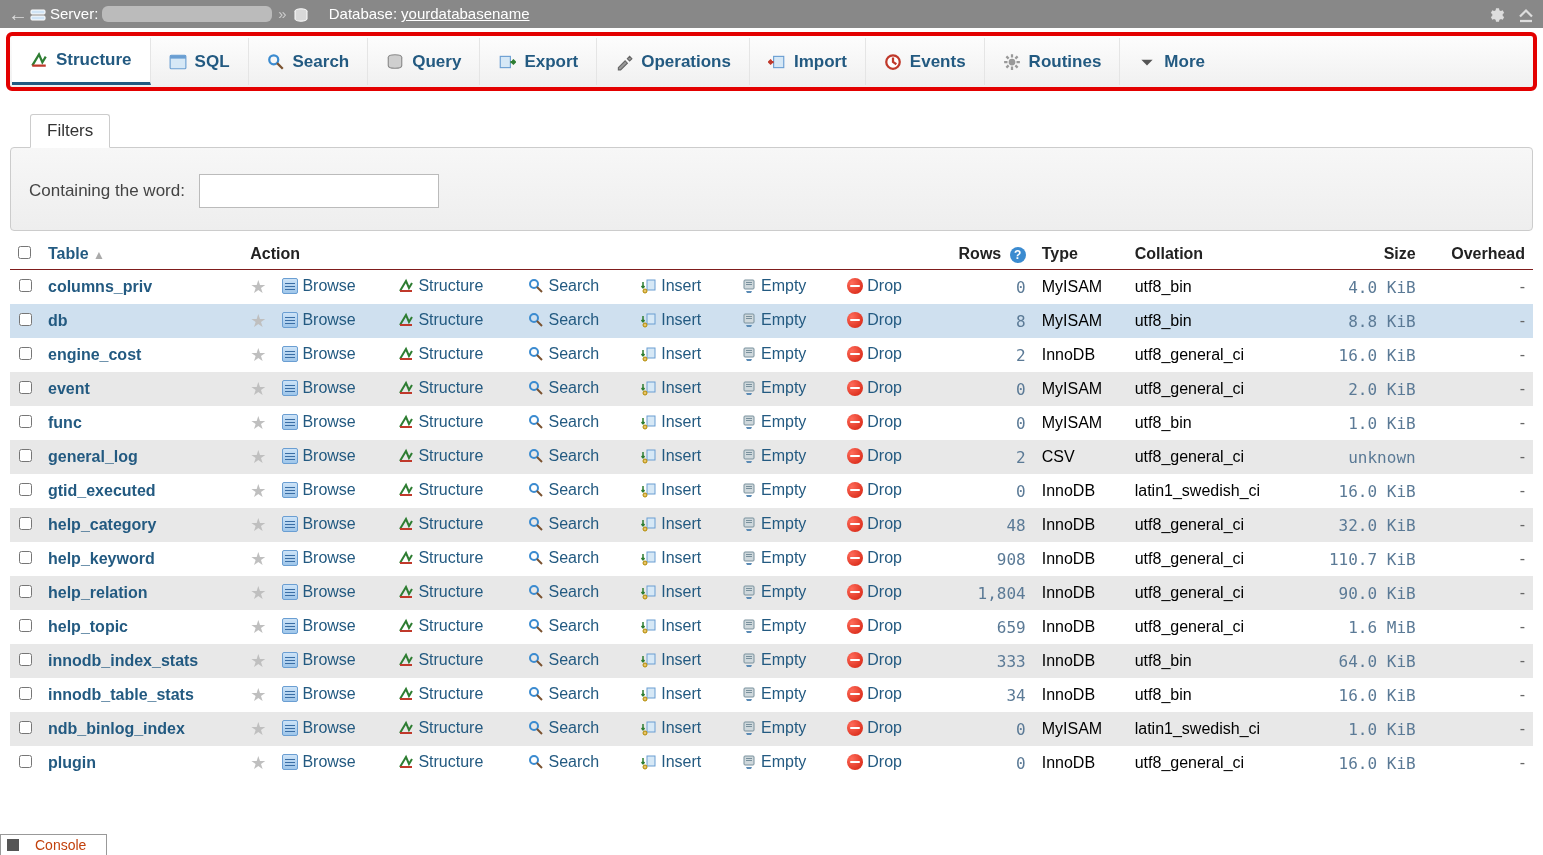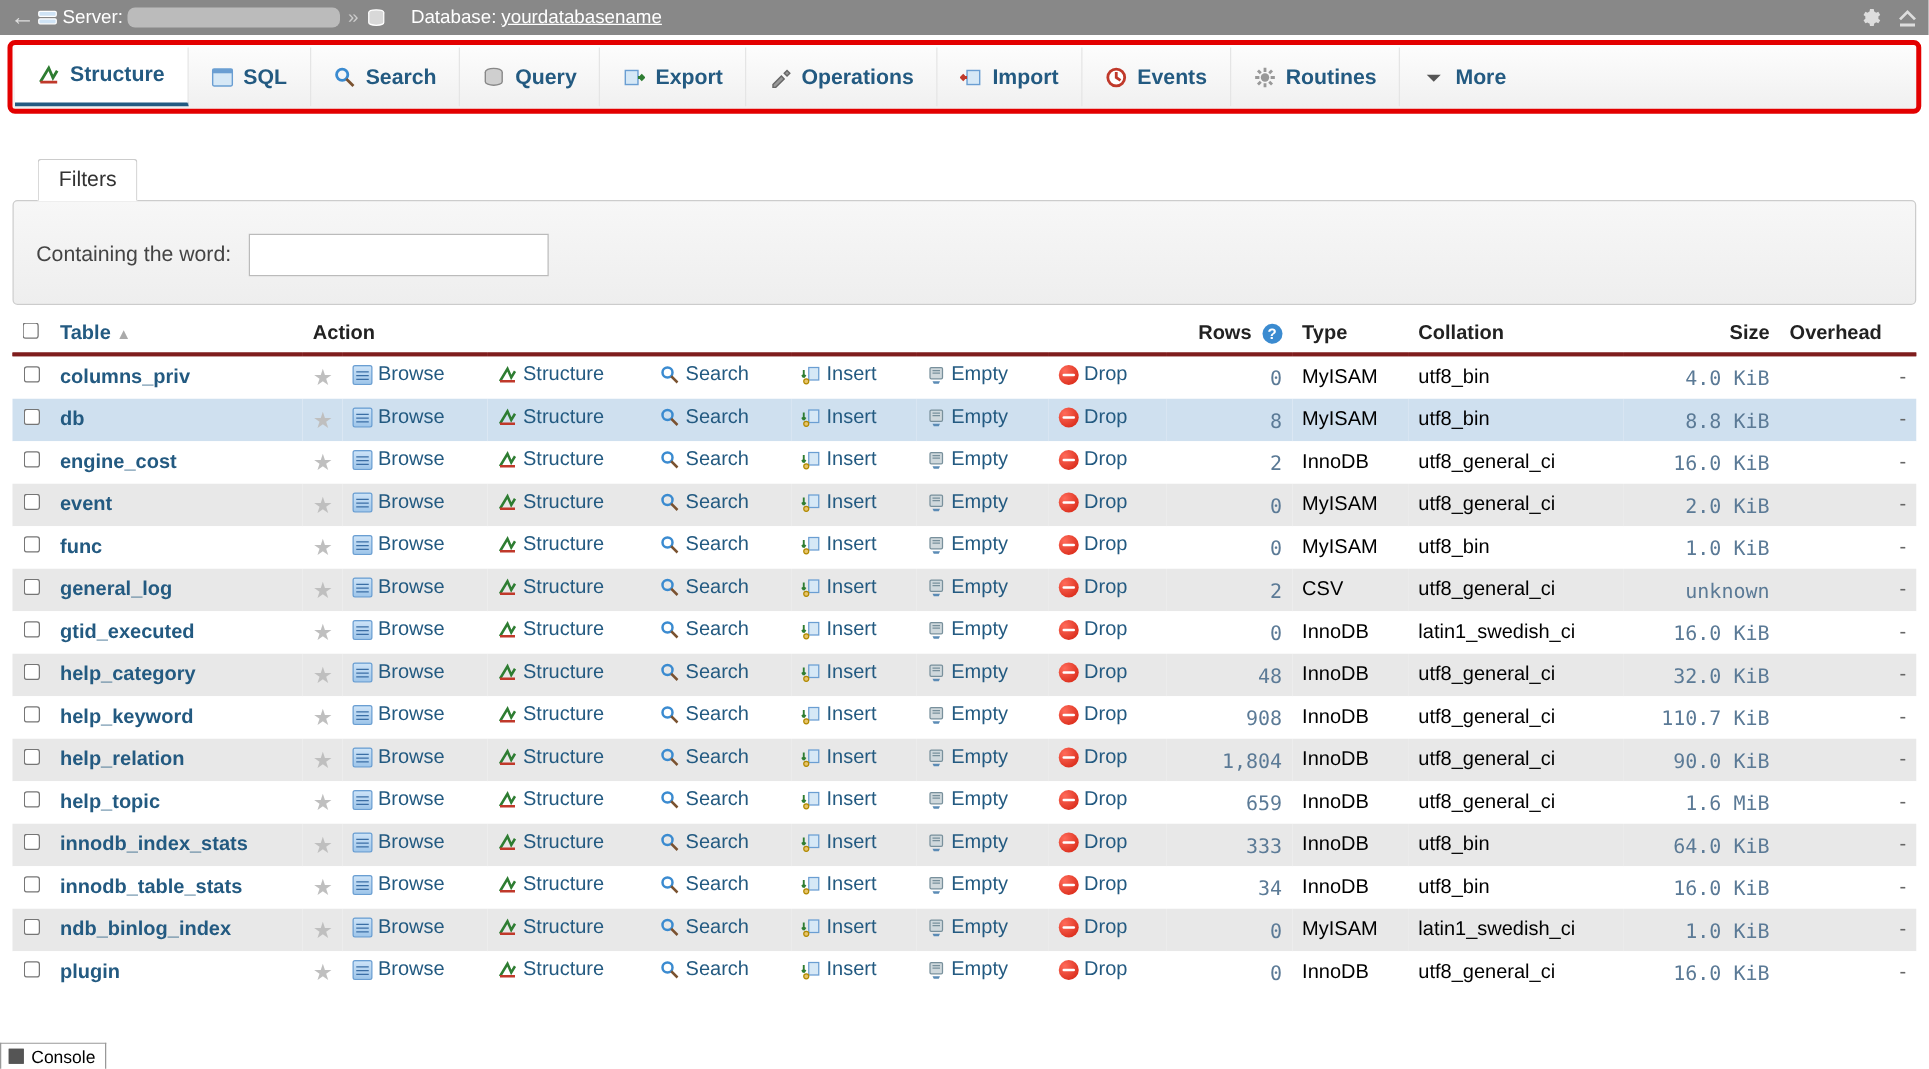--- a/index.html
+++ b/index.html
@@ -31,36 +31,36 @@
   .tab.active { background: #fff; border-bottom: 3px solid #235a81; }
   .tab:last-child { border-right: none; }
   .tab svg, .tab .ic { width: 18px; height: 18px; flex: 0 0 18px; }
 
   
   .panel-wrap { margin: 0 10px; }
   .filters-tab {
     display:inline-block; border:1px solid #ccc; border-bottom:1px solid #fff;
     background:#fff; padding:6px 16px; font-size:17px; color:#333;
     position: relative; top: 1px; z-index: 2; border-radius:3px 3px 0 0;
-    margin-left: 20px; margin-top: 35px;
+    margin-left: 20px; margin-top: 22px;
   }
   .filters-body {
     border:1px solid #ccc; background:linear-gradient(#f7f7f7,#eeeeee);
     border-radius:4px; padding: 26px 18px 22px 18px; display:flex;
     align-items:center; gap: 14px; font-size:17px; color:#444;
   }
   .filters-body input[type=text]{
     border:1px solid #bbb; height:34px; width:240px; padding:0 8px; font-size:15px;
   }
 
   
   table.struct { width: calc(100% - 20px); margin: 8px 10px 0 10px; border-collapse: collapse; }
   table.struct th {
     background:#fff; text-align:left; font-weight:700; color:#235a81;
-    padding:6px 8px; border-bottom:3px solid #7f1d1d; font-size:16px;
+    padding:6px 8px; border-bottom:1px solid #7f1d1d; font-size:16px;
   }
   table.struct th.plain { color:#222; }
   table.struct th .sort-ic { color:#aaa; font-size:12px; }
   table.struct td { padding:6px 8px; font-size:16px; vertical-align: middle; }
   table.struct tr.row-even td { background:#fff; }
   table.struct tr.row-odd  td { background:#e8e8e8; }
   table.struct tr.row-hl   td { background:#cfe0ef; }
   .tname { color:#235a81; font-weight:700; }
   .actlink { color:#235a81; display:inline-flex; align-items:center; gap:4px; margin-right:6px; }
   .numcell { text-align:right; font-family: Menlo,Consolas,monospace; color:#5b7a96; font-size:14px; }
@@ -82,22 +82,22 @@
   .ic-struct svg{width:16px;height:16px;}
   .ic-search svg{width:16px;height:16px;}
   .ic-insert svg{width:16px;height:16px;}
   .ic-empty svg{width:16px;height:16px;}
   .ic-drop  {width:16px;height:16px;border-radius:50%;background:radial-gradient(circle at 30% 30%,#ff6b5a,#d21e0c);position:relative;}
   .ic-drop::after{content:"";position:absolute;left:3px;right:3px;top:7px;height:2px;background:#fff;border-radius:1px;}
 
   
   .console {
     position: fixed; left:0; bottom:0; background:#fff;
-    border:1px solid #999; border-bottom:none; padding:2px 8px 2px 6px;
-    font-size:14px; color:#000000; display:flex; align-items:center; gap:6px;
+    border:1px solid #999; border-bottom:none; padding:2px 20px 2px 6px;
+    font-size:14px; color:#c2410c; display:flex; align-items:center; gap:16px;
   }
   .console .sq{width:12px;height:12px;border:1px solid #555;background:#555;}
 </style>
 </head>
 <body>
 
 <div class="breadcrumb">
   <span class="arrow-left">←</span>
   <span>
     <svg width="16" height="16" viewBox="0 0 16 16">
@@ -213,21 +213,21 @@
 <table class="struct">
   <thead>
     <tr>
       <th class="chkcell"><input type="checkbox" style=""></th>
       <th><span>Table</span> <span class="sort-ic">▲</span></th>
       <th class="plain" colspan="7">Action</th>
       <th class="plain" style="text-align:right"><span>Rows</span> <span class="help-ic">?</span></th>
       <th class="plain">Type</th>
       <th class="plain">Collation</th>
       <th class="plain" style="text-align:right">Size</th>
-      <th class="plain" style="text-align:left">Overhead</th>
+      <th class="plain" style="text-align:right">Overhead</th>
     </tr>
   </thead>
   <tbody id="tbody">
       <tr class="row-even">
         <td class="chkcell"><input type="checkbox" style=""></td>
         <td><a class="tname">columns_priv</a></td>
         <td class="starcell"><span class="star">★</span></td>
         <td><a class="actlink"><span class="ic ic-browse"></span>Browse</a></td>
         <td><a class="actlink"><span class="ic ic-struct"><svg viewBox="0 0 16 16">
                 <path d="M2 13L8 3l3 7 3-5" stroke="#2e7d32" stroke-width="2" fill="none"></path>

